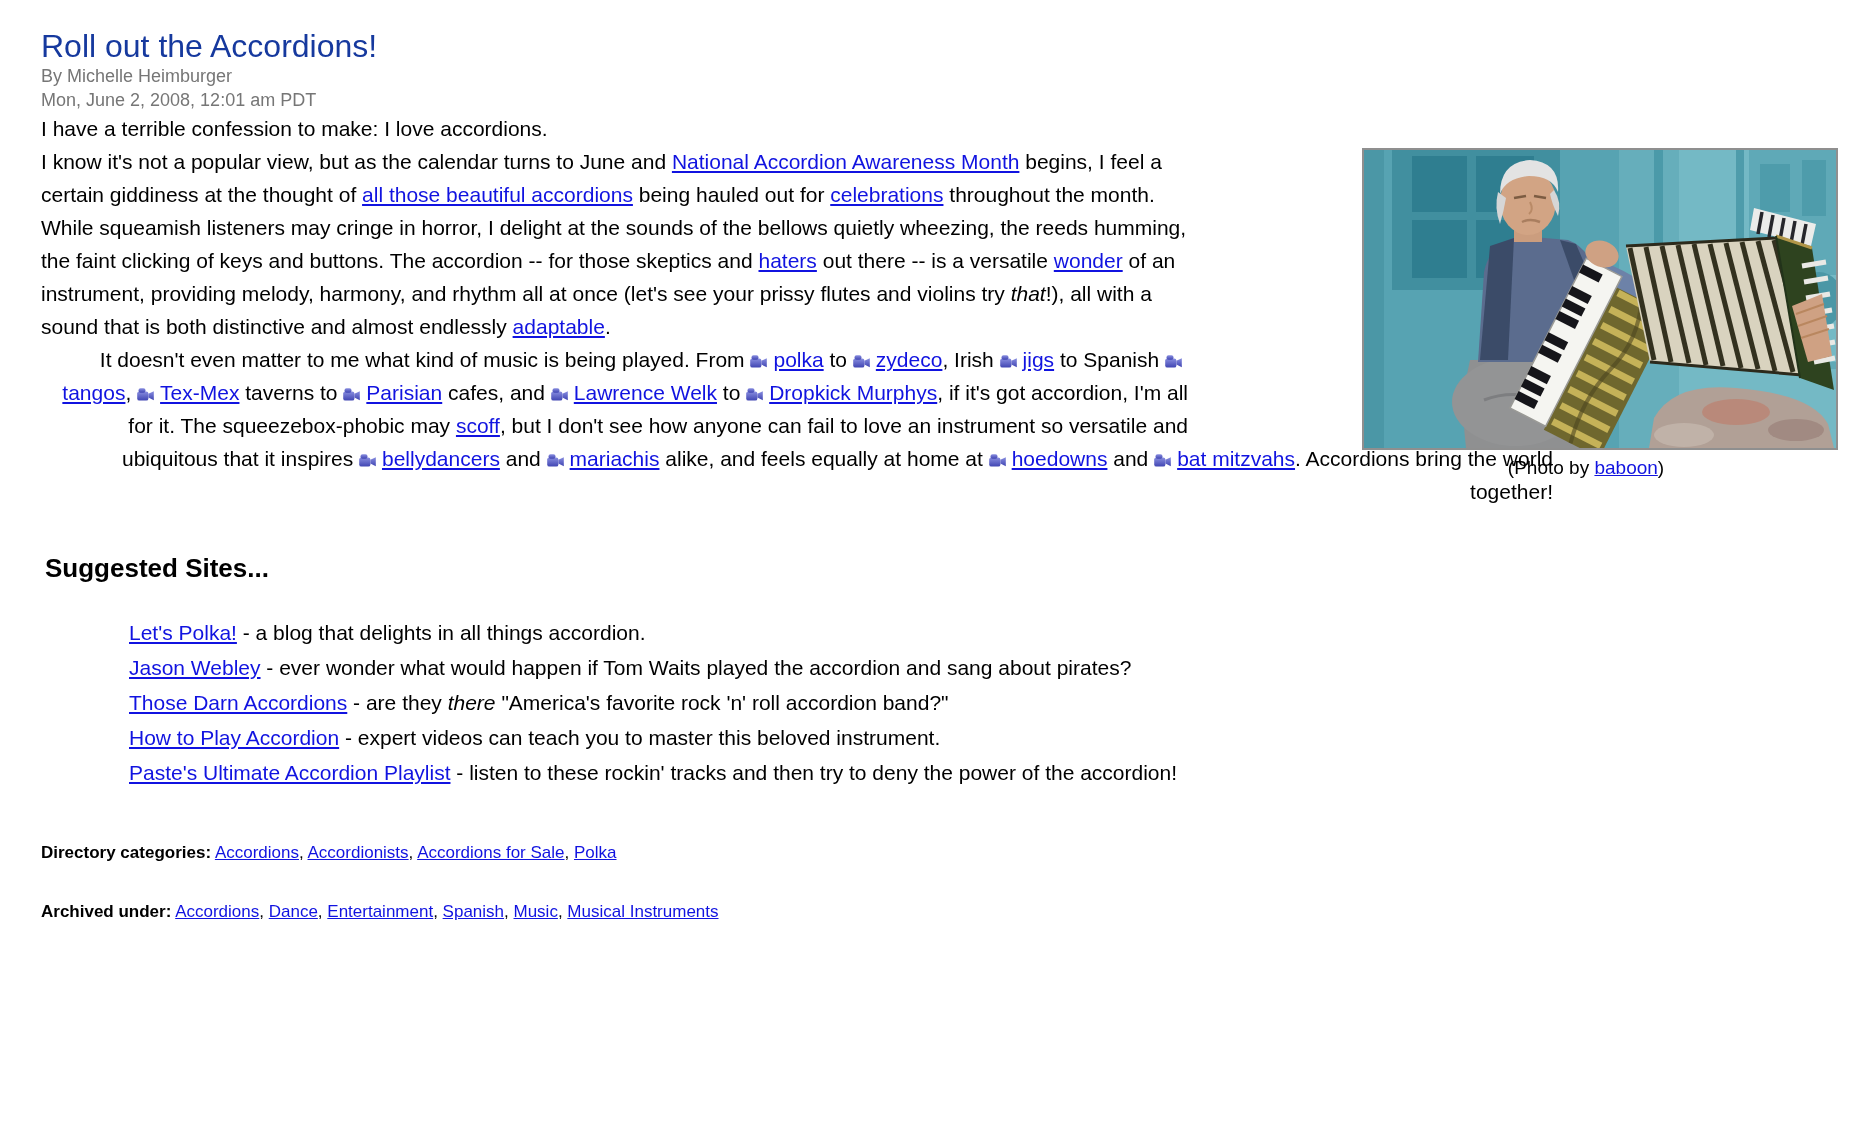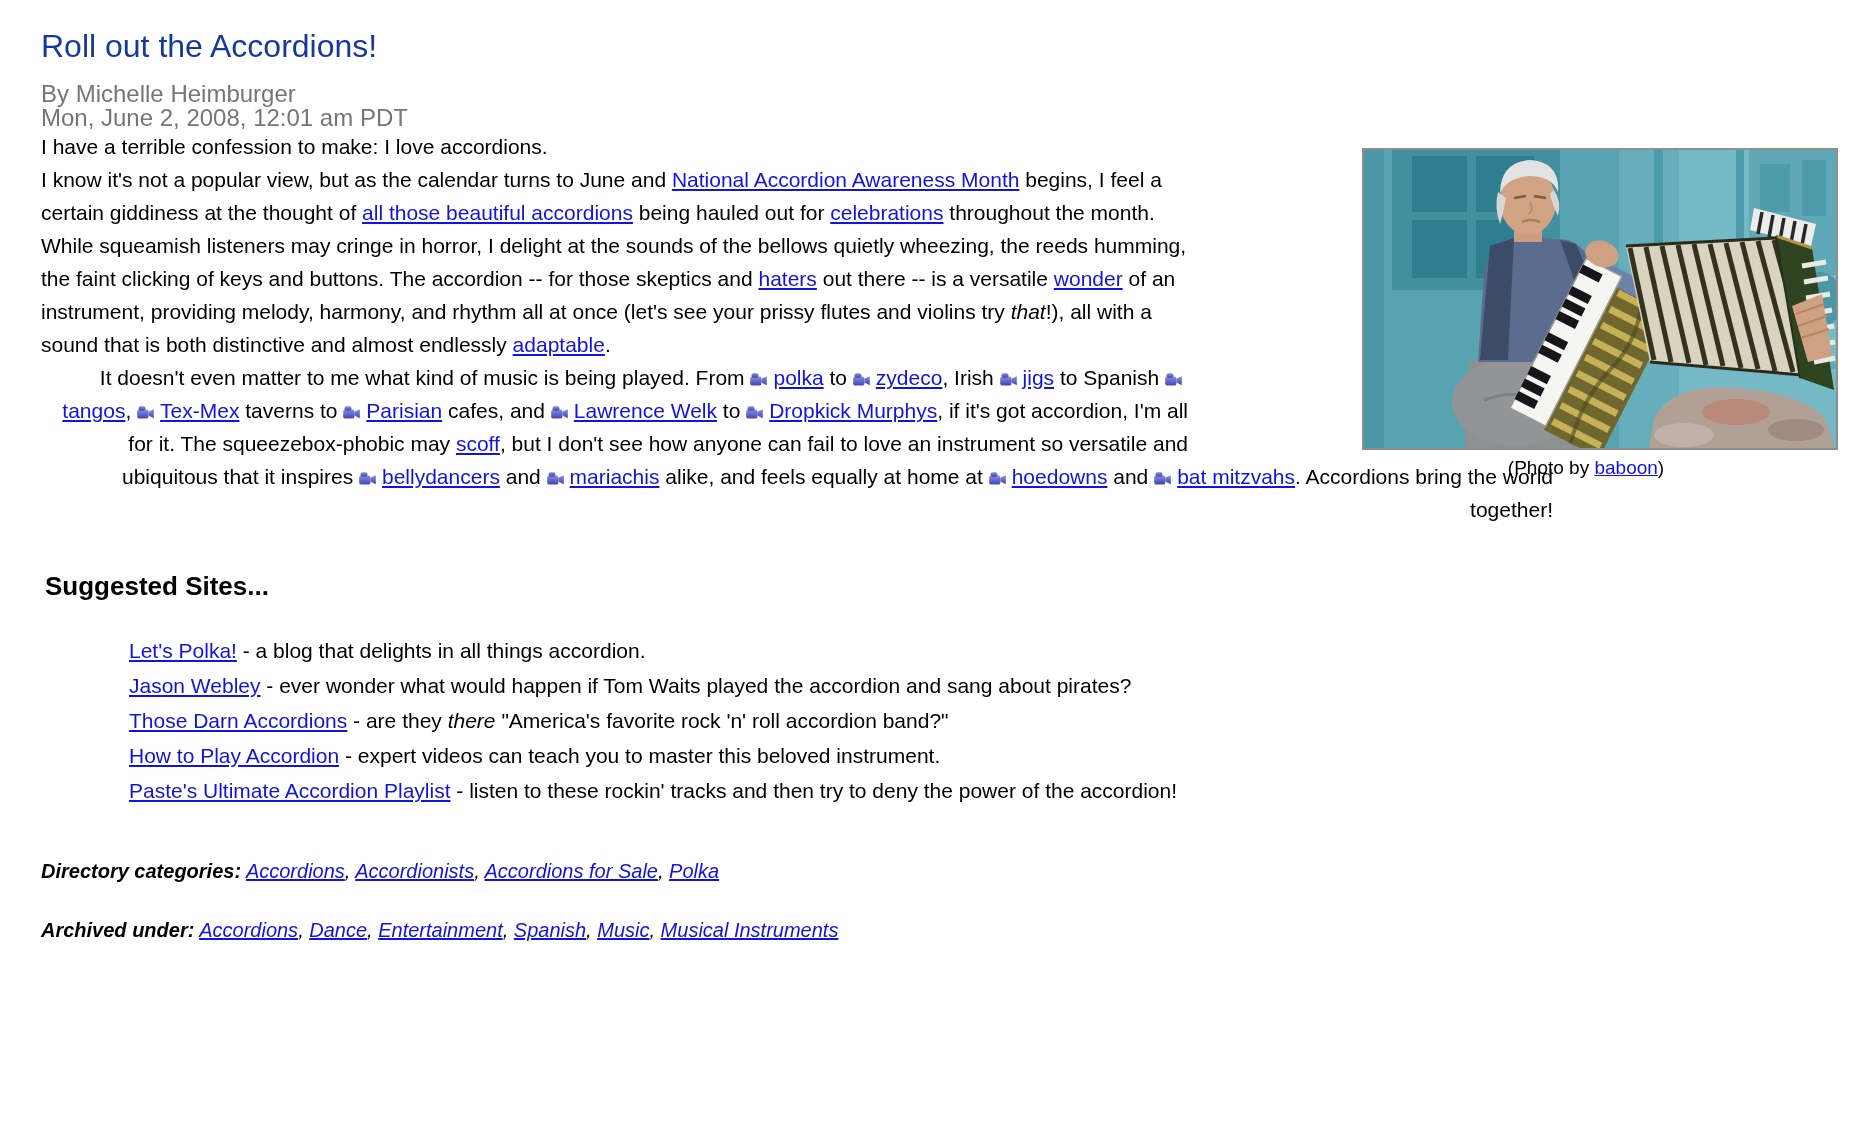--- a/index.html
+++ b/index.html
@@ -14,31 +14,31 @@
     position:relative;
     width:1855px;
     min-height:1130px;
     overflow:hidden;
   }
   .content{padding-left:41px;width:1512px;box-sizing:content-box;}
   h1{
     font-size:32px;line-height:36px;font-weight:normal;
     color:var(--title);margin:28px 0 0;
   }
-  .byline{margin-top:18px;font-size:24px;line-height:24px;color:var(--byline);}
+  .byline{font-size:18px;line-height:24px;color:var(--byline);}
   .article{font-size:21px;line-height:33px;}
   .article p{margin:0;}
   .p1{margin-top:24px;}
   .p2{margin-top:22px;}
   .p3{margin-top:47px;text-align:right;}
   .p4{margin-top:35px;}
   .spacer{float:right;width:365px;height:296px;}
   h2{font-size:26px;line-height:28px;font-weight:bold;margin:46px 4px 0;}
   ul.sites{list-style:none;margin:33px 0 0;padding:0 0 0 88px;font-size:21px;line-height:35px;}
-  .catrow{margin-top:49px;font-size:20px;line-height:28px;font-style:italic;}
+  .catrow{margin-top:49px;font-size:17px;line-height:28px;}
   .catrow.archived{margin-top:31px;}
   .catrow b{font-weight:bold;}
   a.lnk{color:var(--link);text-decoration:underline;cursor:pointer;}
   em{}
   .cam{margin-right:6px;vertical-align:-1px;}
   .figure{position:absolute;left:1362px;top:148px;width:448px;}
   .photo-frame{border:2px solid #8f8f8f;width:472px;height:298px;}
   .photo-frame svg{display:block;}
   .caption{text-align:center;font-size:19px;margin-top:7px;color:#000;}
 </style>

